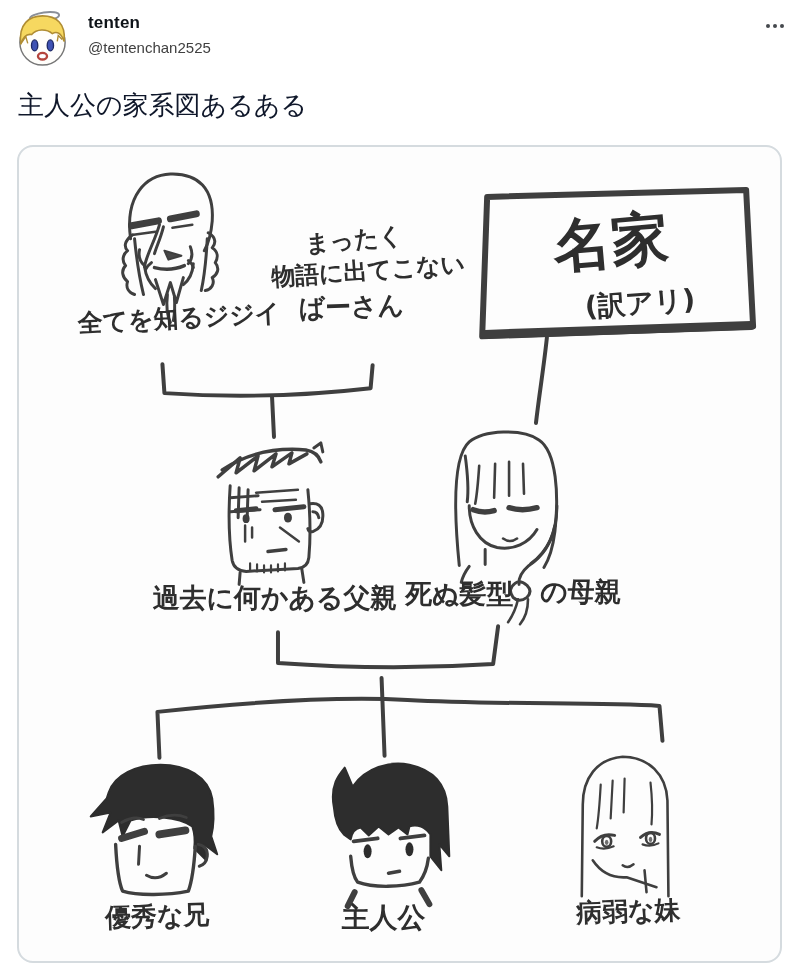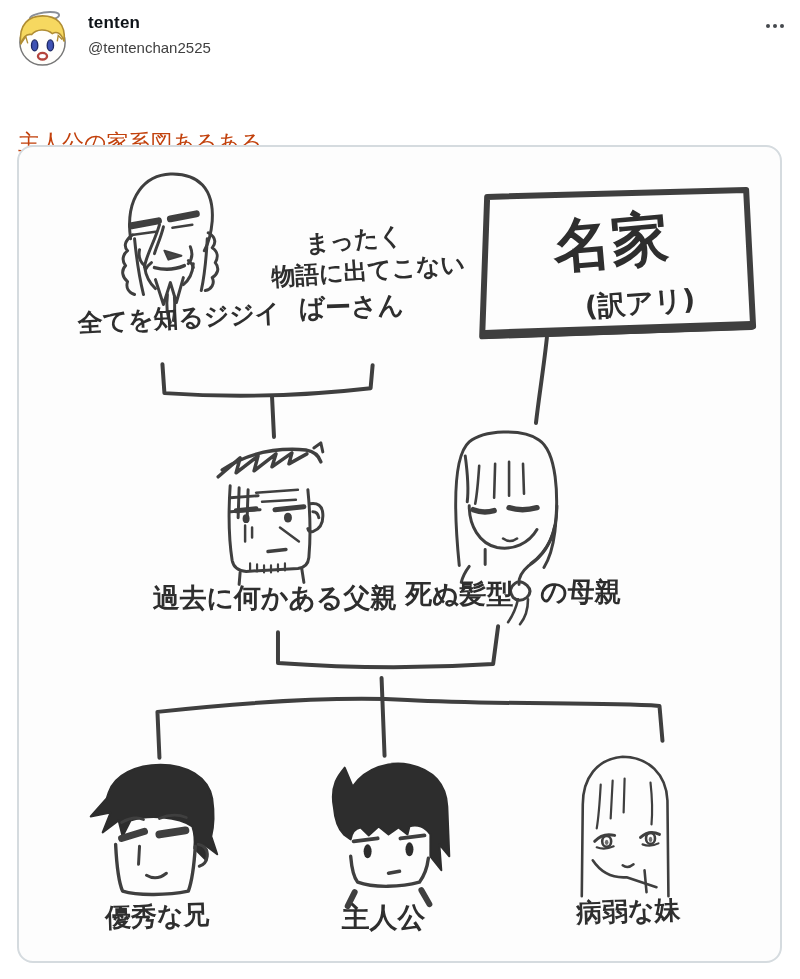--- a/index.html
+++ b/index.html
@@ -7,21 +7,21 @@
     width:800px;height:979px;background:#ffffff;position:relative;
     font-family:"Liberation Sans","DejaVu Sans",sans-serif;
     overflow:hidden;
   }
   .header{position:absolute;left:0;top:0;width:800px;height:84px;}
   .avatar{position:absolute;left:13px;top:9px;width:59px;height:59px;cursor:pointer;}
   .display-name{position:absolute;left:88px;top:13px;font-size:17px;font-weight:700;color:#0f1419;letter-spacing:.2px;}
   .handle{position:absolute;left:88px;top:39px;font-size:15px;color:#404040;}
   .more-btn{position:absolute;right:8px;top:16px;display:flex;gap:3px;padding:8px;border-radius:50%;}
   .more-btn .dot{width:4px;height:4px;border-radius:50%;background:#45494d;}
-  .post-text{position:absolute;left:18px;top:88px;font-size:22px;color:#c2410c;margin-top:40px;}
+  .post-text{position:absolute;left:18px;top:88px;font-size:26px;color:#0f172a;}
   .image-card{
     position:absolute;left:17px;top:145px;width:765px;height:818px;
     border:2px solid #d5dbdf;border-radius:16px;background:#fdfdfd;
     box-sizing:border-box;overflow:hidden;cursor:pointer;
   }
   .image-card svg{display:block;width:100%;height:100%;}
   .hand{font-family:"DejaVu Sans","Liberation Sans",sans-serif;font-weight:700;fill:#2e2e2e;text-anchor:middle;}
   .ink{stroke:#3f3f3f;fill:none;stroke-linecap:round;stroke-linejoin:round;}
 </style>
 </head>

